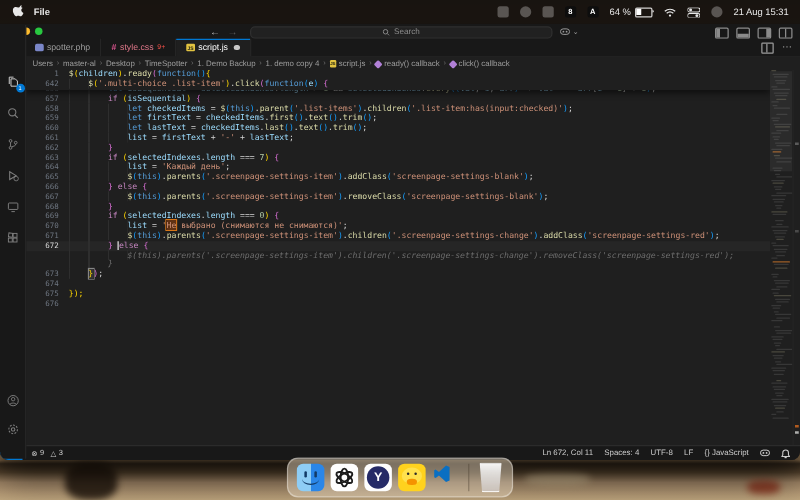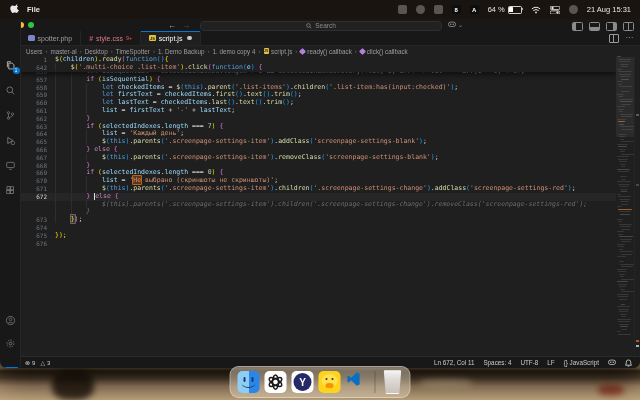--- a/index.html
+++ b/index.html
@@ -394,21 +394,21 @@
             <div class="code-line">
               <span class="ln">668</span>
               <span class="code"><span class="ind">        </span><span class="tk-g2">}</span></span>
             </div>
             <div class="code-line">
               <span class="ln">669</span>
               <span class="code"><span class="ind">        </span><span class="tk-p">if</span><span class="tk-w"> </span><span class="tk-g1">(</span><span class="tk-v">selectedIndexes</span><span class="tk-w">.</span><span class="tk-v">length</span><span class="tk-w"> === </span><span class="tk-nm">0</span><span class="tk-g1">)</span><span class="tk-w"> </span><span class="tk-g2">{</span></span>
             </div>
             <div class="code-line">
               <span class="ln">670</span>
-              <span class="code"><span class="ind">            </span><span class="tk-v">list</span><span class="tk-w"> = </span><span class="tk-s">'</span><span class="tk-sf">Не</span><span class="tk-s"> выбрано (скриншоты не скриншоты)'</span><span class="tk-w">;</span></span>
+              <span class="code"><span class="ind">            </span><span class="tk-v">list</span><span class="tk-w"> = </span><span class="tk-s">'</span><span class="tk-sf">Не</span><span class="tk-s"> выбрано (снимаются не снимаются)'</span><span class="tk-w">;</span></span>
             </div>
             <div class="code-line">
               <span class="ln">671</span>
               <span class="code"><span class="ind">            </span><span class="tk-y">$</span><span class="tk-g3">(</span><span class="tk-b">this</span><span class="tk-g3">)</span><span class="tk-w">.</span><span class="tk-y">parents</span><span class="tk-g3">(</span><span class="tk-s">'.screenpage-settings-item'</span><span class="tk-g3">)</span><span class="tk-w">.</span><span class="tk-y">children</span><span class="tk-g3">(</span><span class="tk-s">'.screenpage-settings-change'</span><span class="tk-g3">)</span><span class="tk-w">.</span><span class="tk-y">addClass</span><span class="tk-g3">(</span><span class="tk-s">'screenpage-settings-red'</span><span class="tk-g3">)</span><span class="tk-w">;</span></span>
             </div>
             <div class="code-line current">
               <span class="ln">672</span>
               <span class="code"><span class="ind">        </span><span class="tk-g2">}</span><span class="tk-w"> </span><span class="tk-caret"></span><span class="tk-p">else</span><span class="tk-w"> </span><span class="tk-g2">{</span></span>
             </div>
             <div class="code-line ghost">

